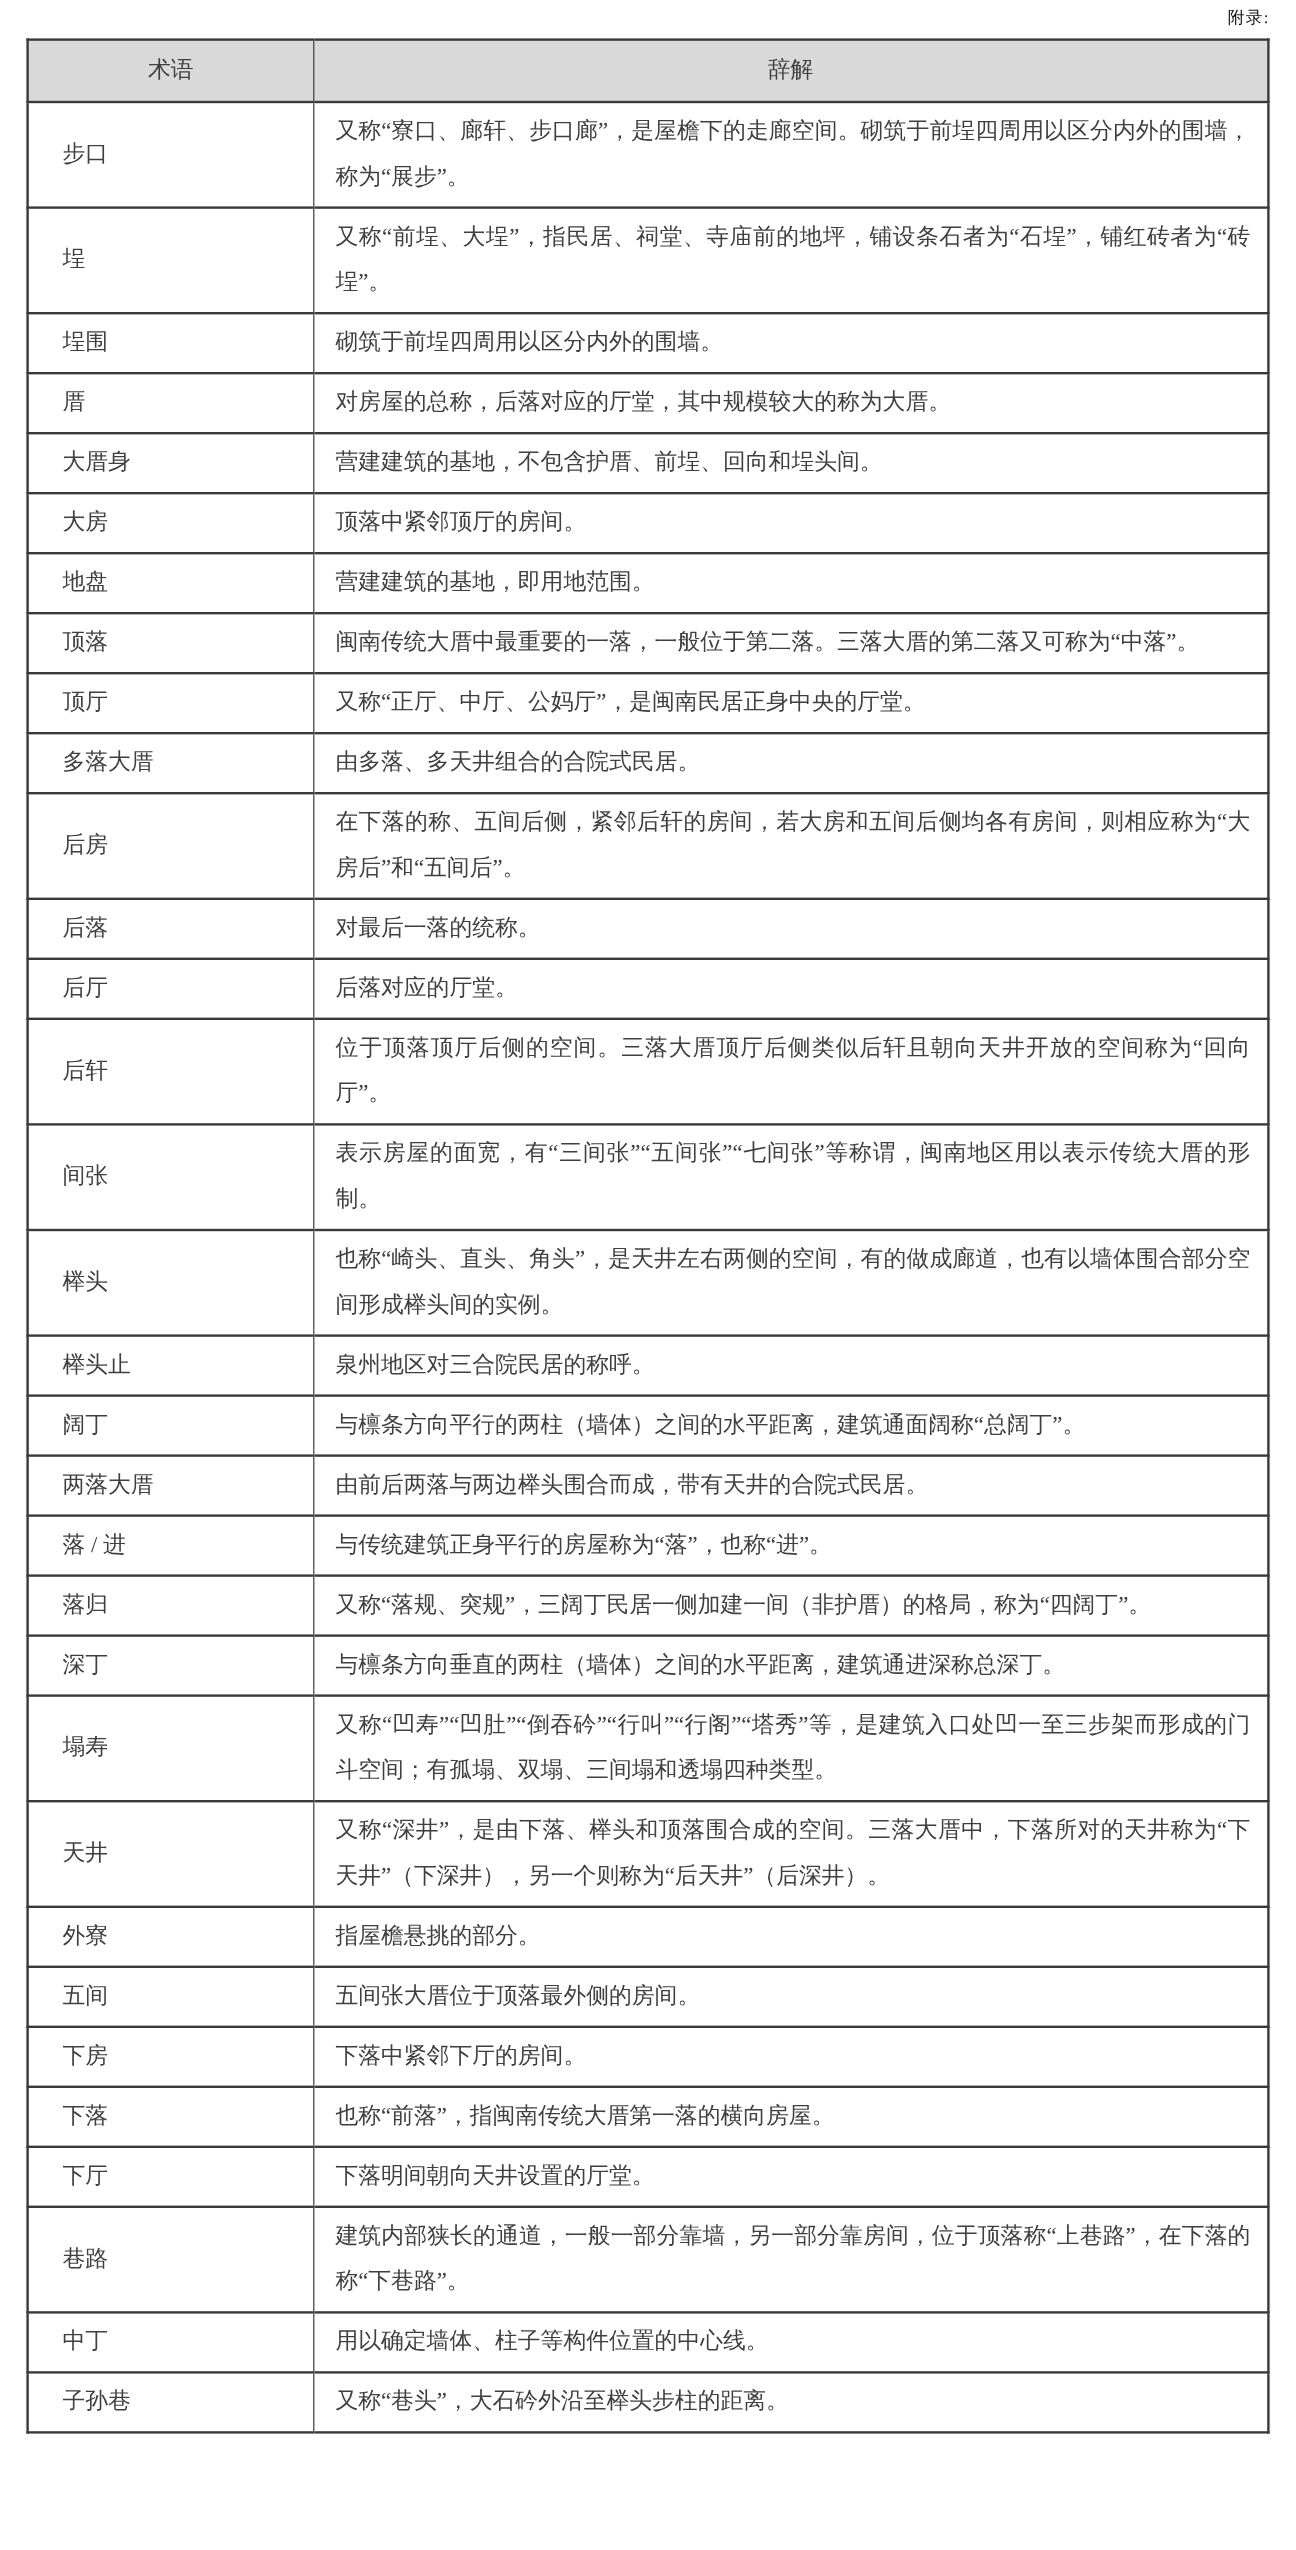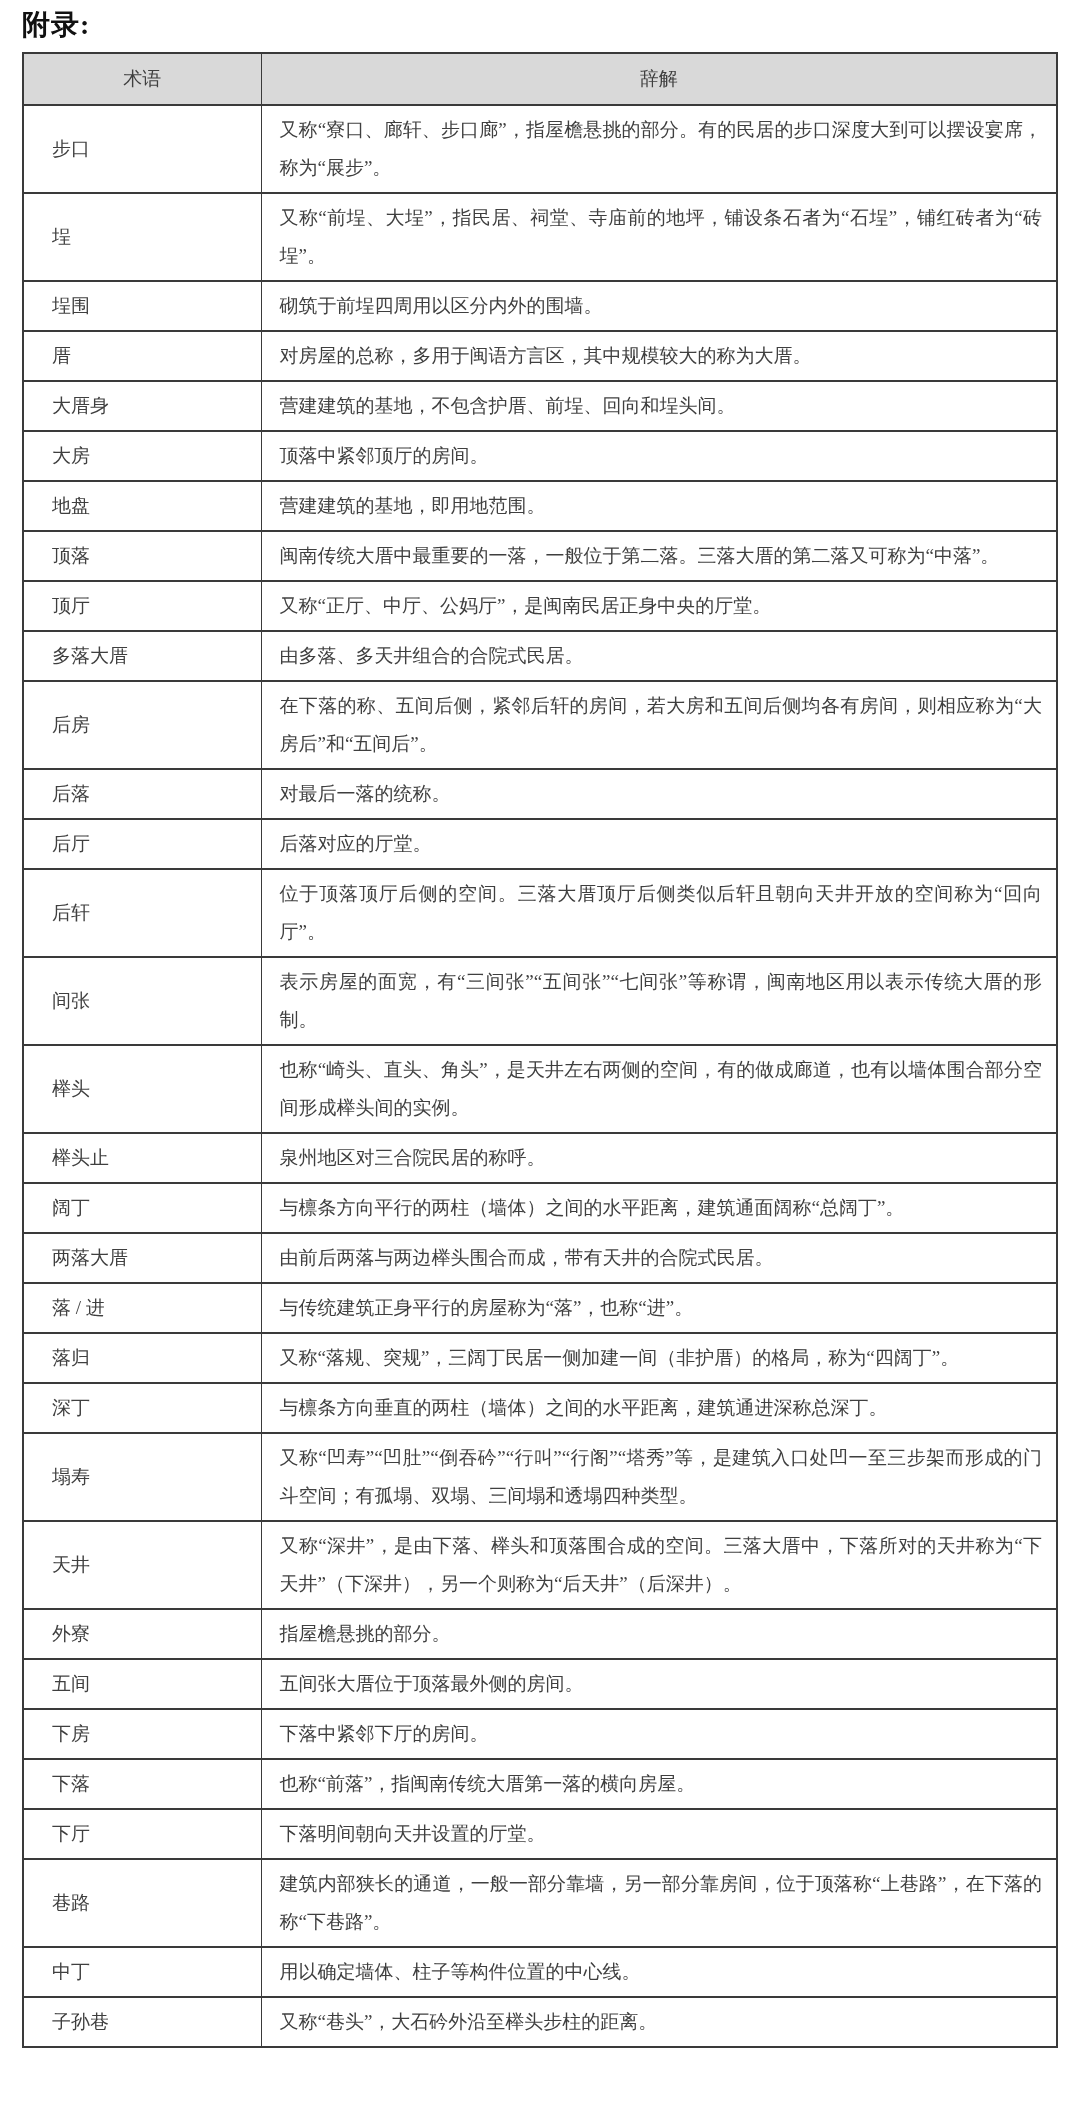--- a/index.html
+++ b/index.html
@@ -9,25 +9,26 @@
   }
   body {
     font-family: "Liberation Serif", "DejaVu Serif", serif;
     color: #3f3f3f;
     min-height: 2125px;
   }
   .page {
     padding: 6px 22px 10px 22px;
   }
   .doc-title {
-    font-size: 28px;
-    font-weight: bold;
+    font-size: 14px;
+    font-weight: normal;
     color: #111111;
     margin-bottom: 8px;
     letter-spacing: 1px;
+    text-align: right;
   }
   table.glossary {
     width: 1036px;
     border-collapse: collapse;
     table-layout: fixed;
   }
   table.glossary th,
   table.glossary td {
     border: 2px solid #3a3a3a;
     vertical-align: middle;
@@ -75,33 +76,33 @@
     </colgroup>
     <thead>
       <tr>
         <th>术语</th>
         <th>辞解</th>
       </tr>
     </thead>
     <tbody id="glossary-body">
         <tr>
           <td class="term-cell">步口</td>
-          <td class="def-cell">又称“寮口、廊轩、步口廊”，指屋檐悬挑的部分。有的民居的步口深度大到可以摆设宴席，称为“展步”。</td>
+          <td class="def-cell">又称“寮口、廊轩、步口廊”，是屋檐下的走廊空间。砌筑于前埕四周用以区分内外的围墙，称为“展步”。</td>
         </tr>
         <tr>
           <td class="term-cell">埕</td>
           <td class="def-cell">又称“前埕、大埕”，指民居、祠堂、寺庙前的地坪，铺设条石者为“石埕”，铺红砖者为“砖埕”。</td>
         </tr>
         <tr>
           <td class="term-cell">埕围</td>
           <td class="def-cell">砌筑于前埕四周用以区分内外的围墙。</td>
         </tr>
         <tr>
           <td class="term-cell">厝</td>
-          <td class="def-cell">对房屋的总称，多用于闽语方言区，其中规模较大的称为大厝。</td>
+          <td class="def-cell">对房屋的总称，后落对应的厅堂，其中规模较大的称为大厝。</td>
         </tr>
         <tr>
           <td class="term-cell">大厝身</td>
           <td class="def-cell">营建建筑的基地，不包含护厝、前埕、回向和埕头间。</td>
         </tr>
         <tr>
           <td class="term-cell">大房</td>
           <td class="def-cell">顶落中紧邻顶厅的房间。</td>
         </tr>
         <tr>

